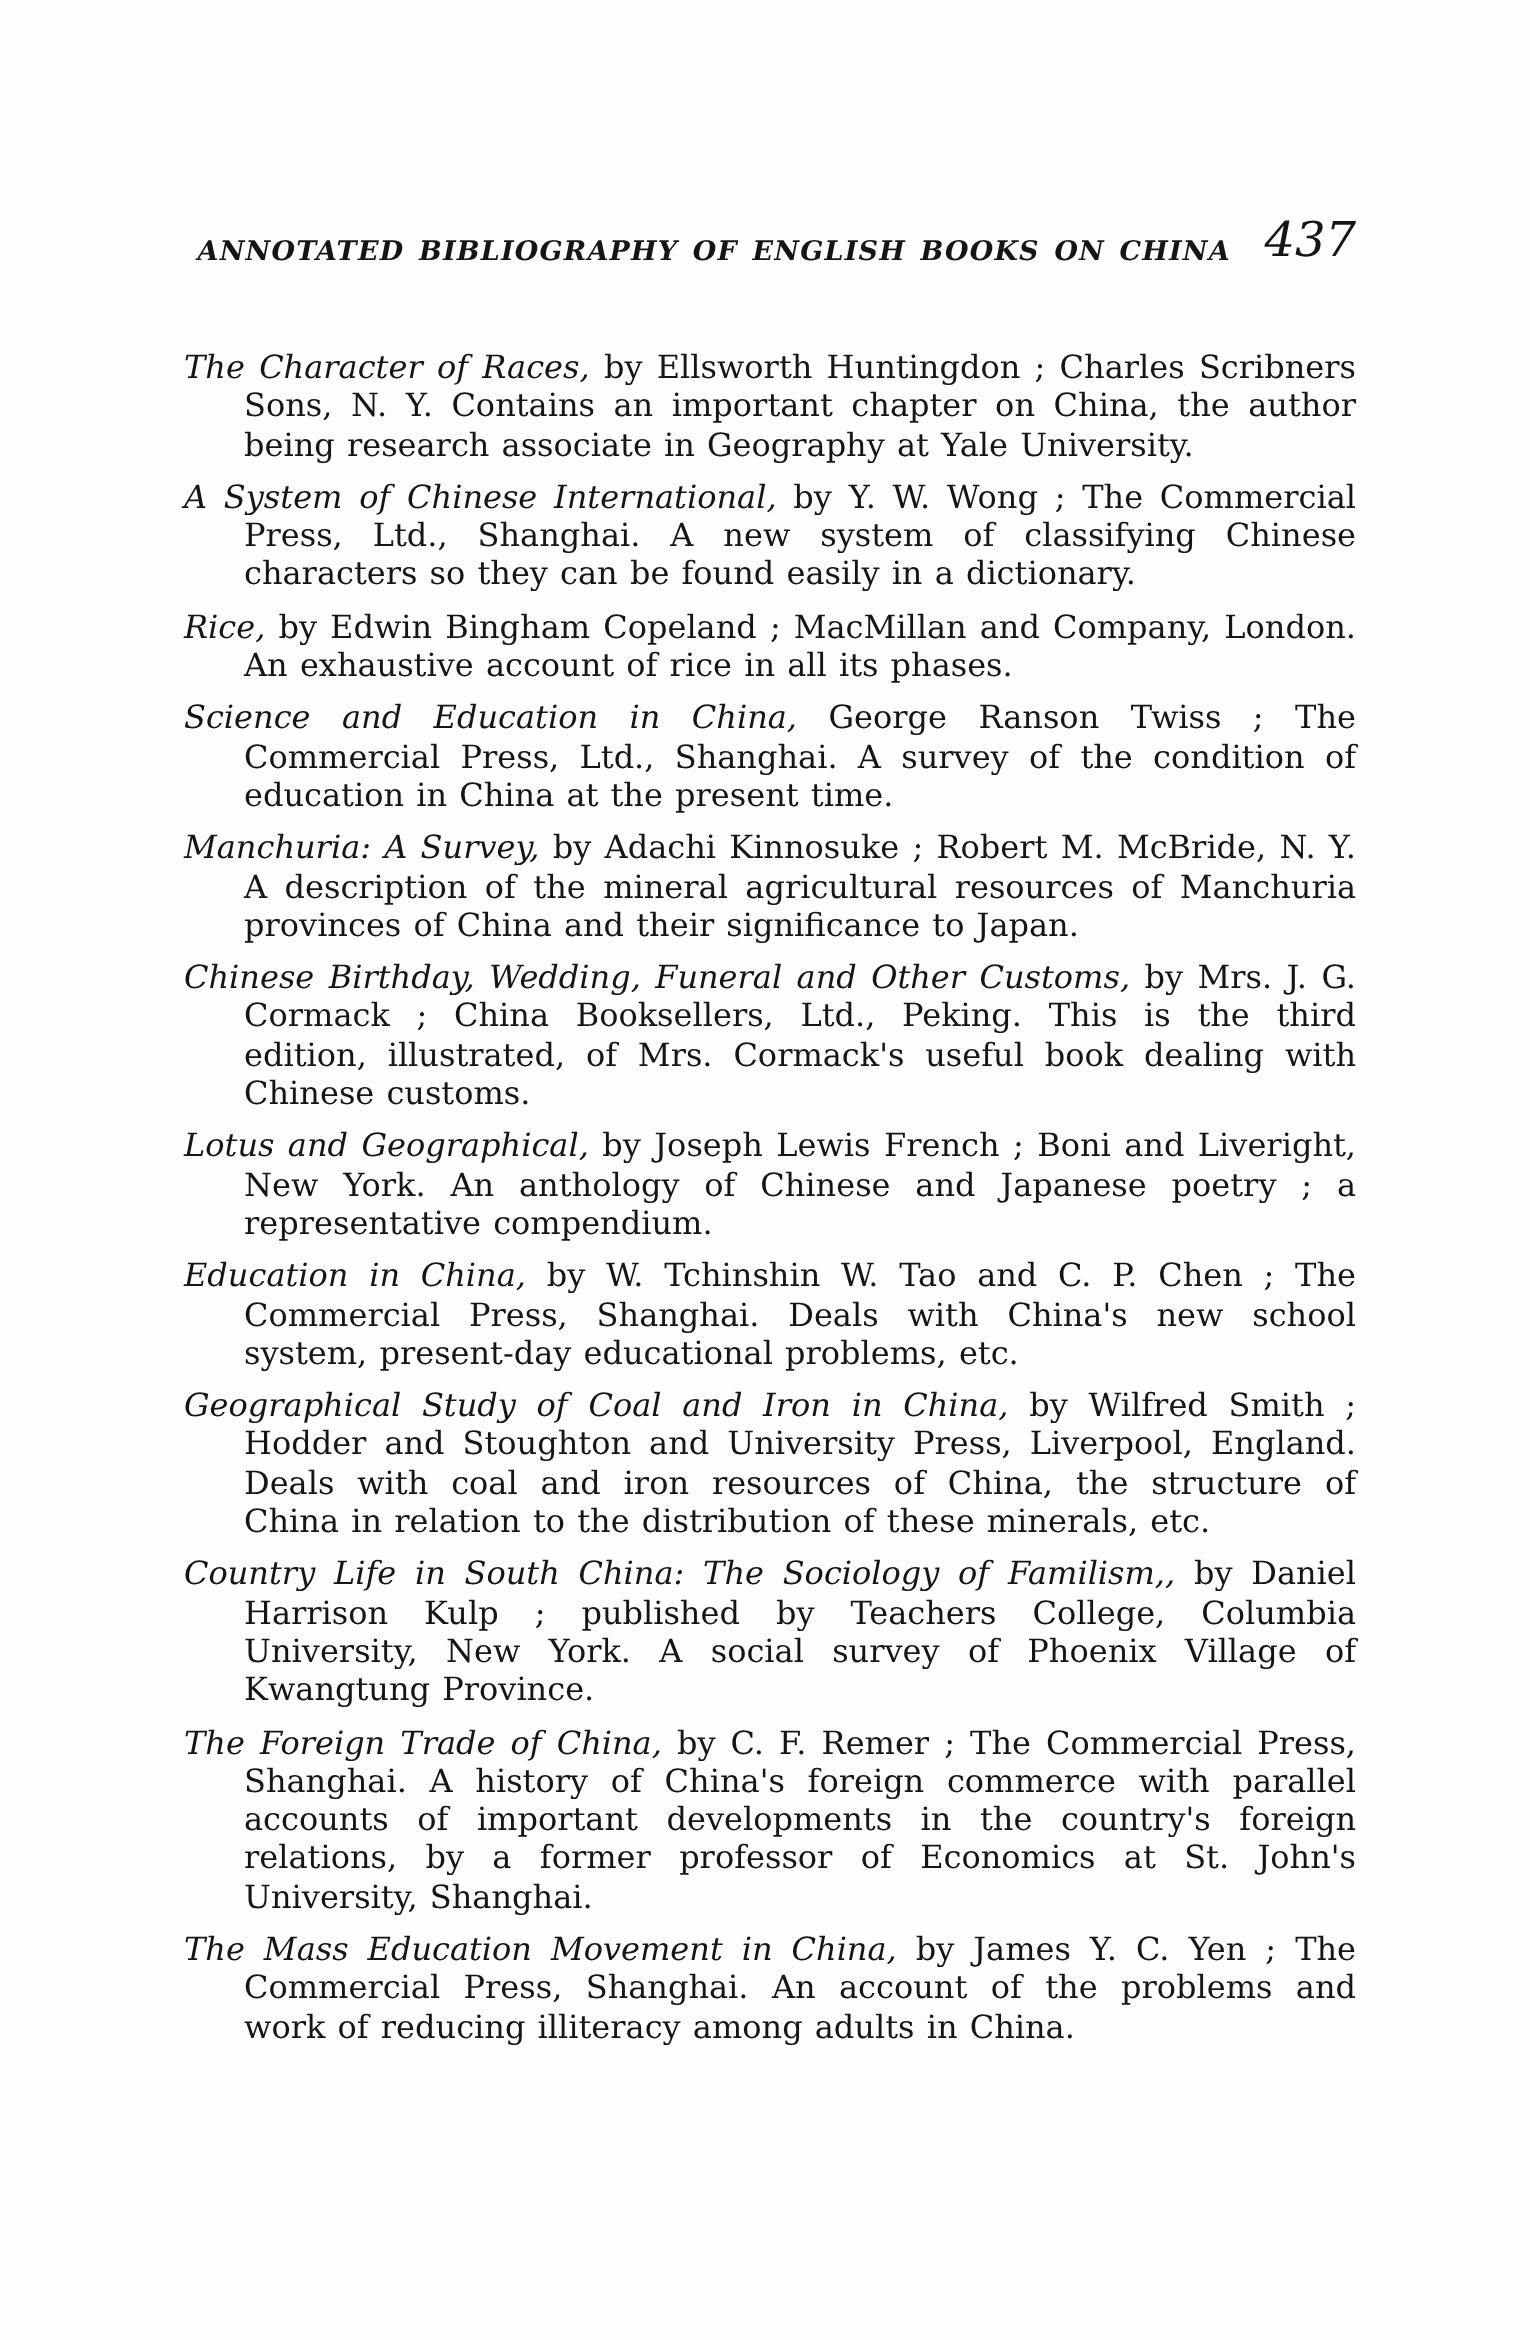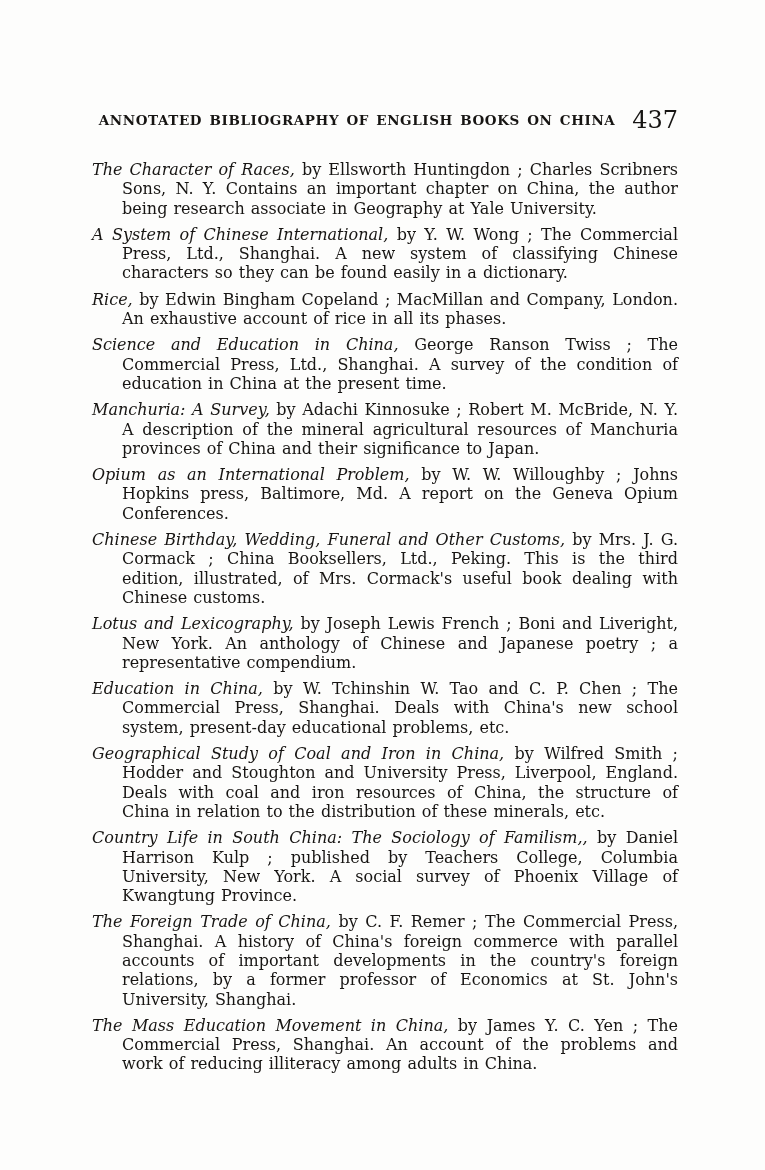--- a/index.html
+++ b/index.html
@@ -16,22 +16,23 @@
     overflow: hidden;
   }
   .page {
     position: absolute;
     left: 92px;
     top: 106px;
     width: 586px;
   }
   .header {
     display: flex;
-    align-items: center;
-    margin: 0 0 26px 0;
+    align-items: flex-end;
+    margin: 0 0 40px 0;
+    font-style: italic;
   }
   .running-title {
     flex: 1;
     text-align: center;
     font-weight: bold;
     font-size: 13.5px;
     letter-spacing: 0.6px;
     word-spacing: 2px;
     white-space: nowrap;
   }
@@ -68,25 +69,24 @@
   <p class="entry"><i class="entry-title">The Character of Races,</i><span class="entry-text"> by Ellsworth Huntingdon ; Charles Scribners Sons, N. Y. Contains an important chapter on China, the author being research associate in Geography at Yale University.</span></p>
 
   <p class="entry"><i class="entry-title">A System of Chinese International,</i><span class="entry-text"> by Y. W. Wong ; The Commercial Press, Ltd., Shanghai. A new system of classifying Chinese characters so they can be found easily in a dictionary.</span></p>
 
   <p class="entry"><i class="entry-title">Rice,</i><span class="entry-text"> by Edwin Bingham Copeland ; MacMillan and Company, London. An exhaustive account of rice in all its phases.</span></p>
 
   <p class="entry"><i class="entry-title">Science and Education in China,</i><span class="entry-text"> George Ranson Twiss ; The Commercial Press, Ltd., Shanghai. A survey of the condition of education in China at the present time.</span></p>
 
   <p class="entry"><i class="entry-title">Manchuria: A Survey,</i><span class="entry-text"> by Adachi Kinnosuke ; Robert M. McBride, N. Y. A description of the mineral agricultural resources of Manchuria provinces of China and their significance to Japan.</span></p>
 
-  <p class="entry"><i class="entry-title">Opium as an International Problem,</i><span class="entry-text"> by W. W. Willoughby ; Johns Hopkins press, Baltimore, Md. A report on the Geneva Opium Conferences.</span></p>
 
   <p class="entry"><i class="entry-title">Chinese Birthday, Wedding, Funeral and Other Customs,</i><span class="entry-text"> by Mrs. J. G. Cormack ; China Booksellers, Ltd., Peking. This is the third edition, illustrated, of Mrs. Cormack's useful book dealing with Chinese customs.</span></p>
 
-  <p class="entry"><i class="entry-title">Lotus and Lexicography,</i><span class="entry-text"> by Joseph Lewis French ; Boni and Liveright, New York. An anthology of Chinese and Japanese poetry ; a representative compendium.</span></p>
+  <p class="entry"><i class="entry-title">Lotus and Geographical,</i><span class="entry-text"> by Joseph Lewis French ; Boni and Liveright, New York. An anthology of Chinese and Japanese poetry ; a representative compendium.</span></p>
 
   <p class="entry"><i class="entry-title">Education in China,</i><span class="entry-text"> by W. Tchinshin W. Tao and C. P. Chen ; The Commercial Press, Shanghai. Deals with China's new school system, present-day educational problems, etc.</span></p>
 
   <p class="entry"><i class="entry-title">Geographical Study of Coal and Iron in China,</i><span class="entry-text"> by Wilfred Smith ; Hodder and Stoughton and University Press, Liverpool, England. Deals with coal and iron resources of China, the structure of China in relation to the distribution of these minerals, etc.</span></p>
 
   <p class="entry"><i class="entry-title">Country Life in South China: The Sociology of Familism,,</i><span class="entry-text"> by Daniel Harrison Kulp ; published by Teachers College, Columbia University, New York. A social survey of Phoenix Village of Kwangtung Province.</span></p>
 
   <p class="entry"><i class="entry-title">The Foreign Trade of China,</i><span class="entry-text"> by C. F. Remer ; The Commercial Press, Shanghai. A history of China's foreign commerce with parallel accounts of important developments in the country's foreign relations, by a former professor of Economics at St. John's University, Shanghai.</span></p>
 
   <p class="entry"><i class="entry-title">The Mass Education Movement in China,</i><span class="entry-text"> by James Y. C. Yen ; The Commercial Press, Shanghai. An account of the problems and work of reducing illiteracy among adults in China.</span></p>

